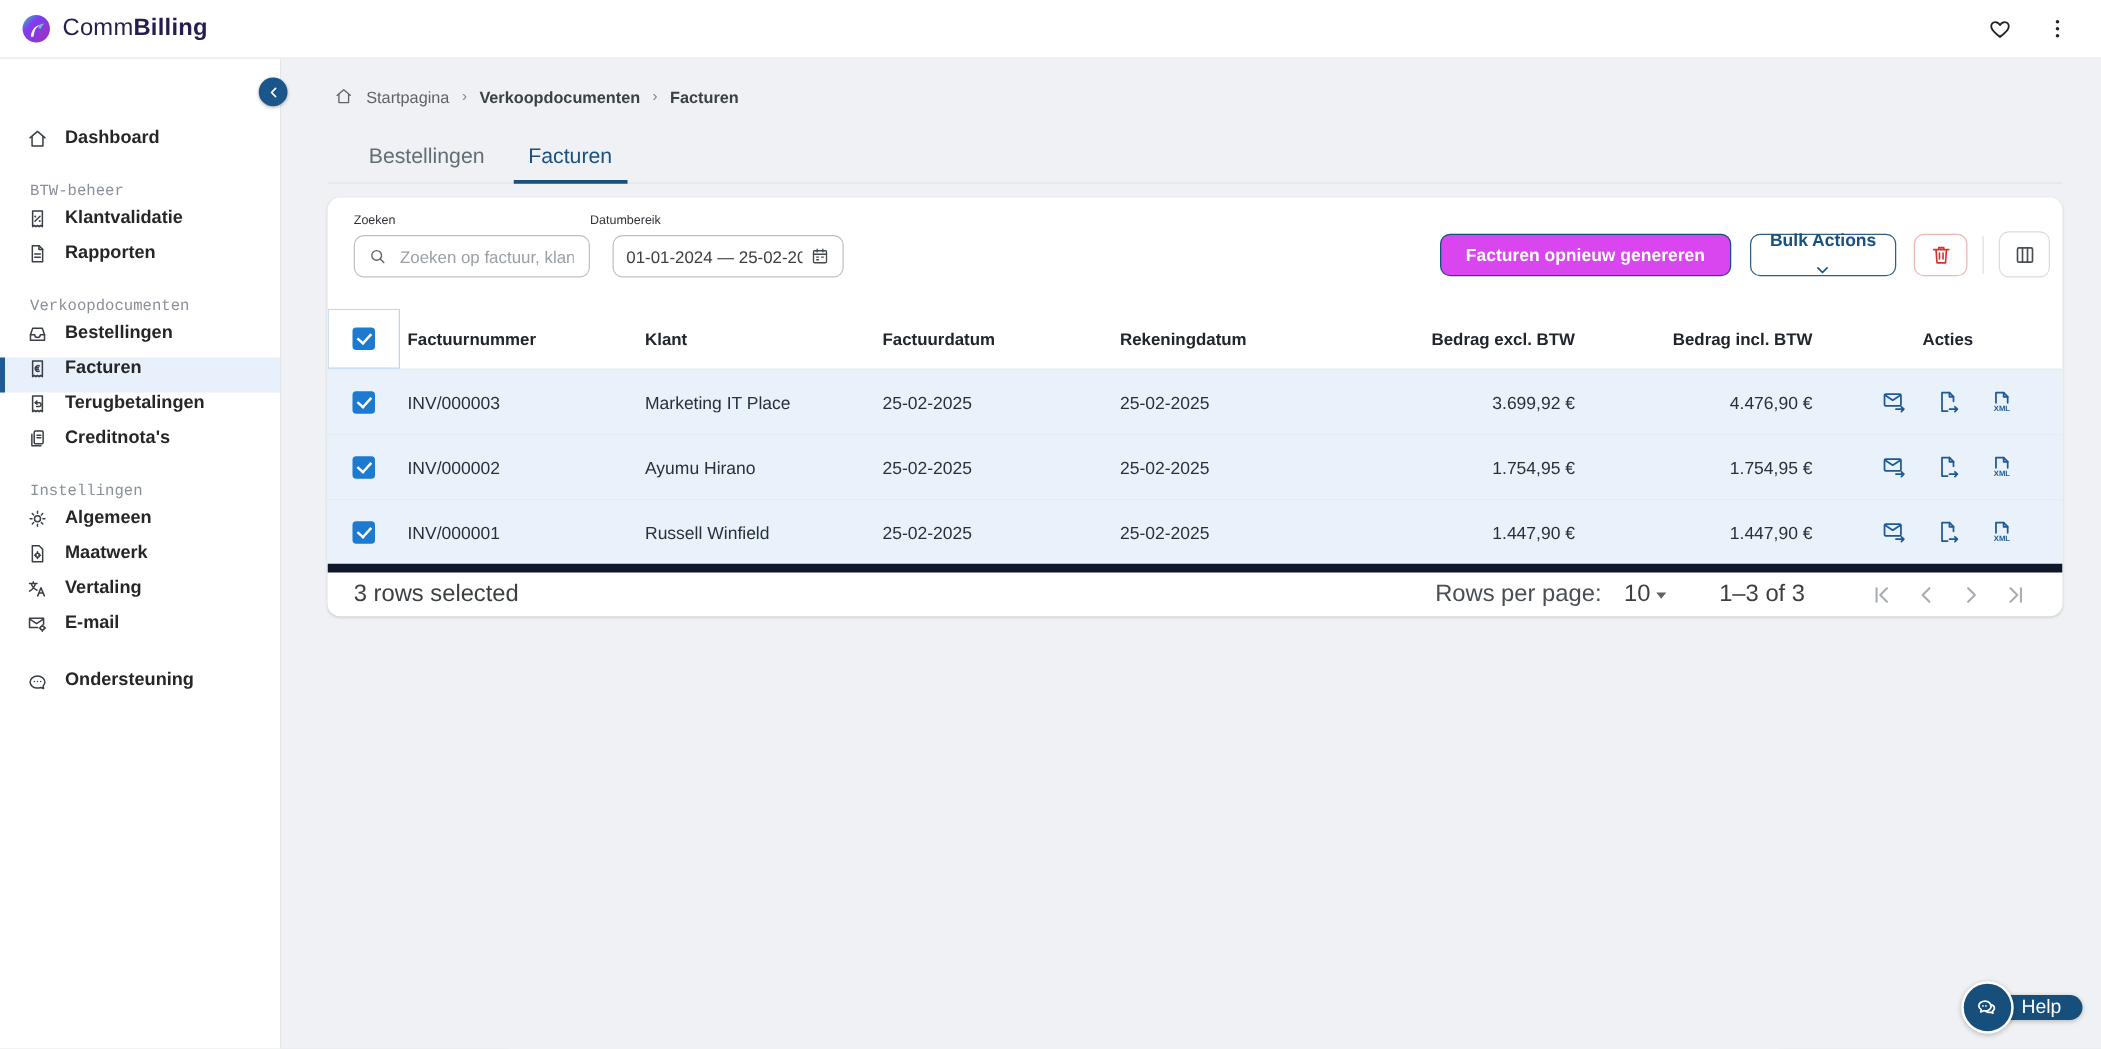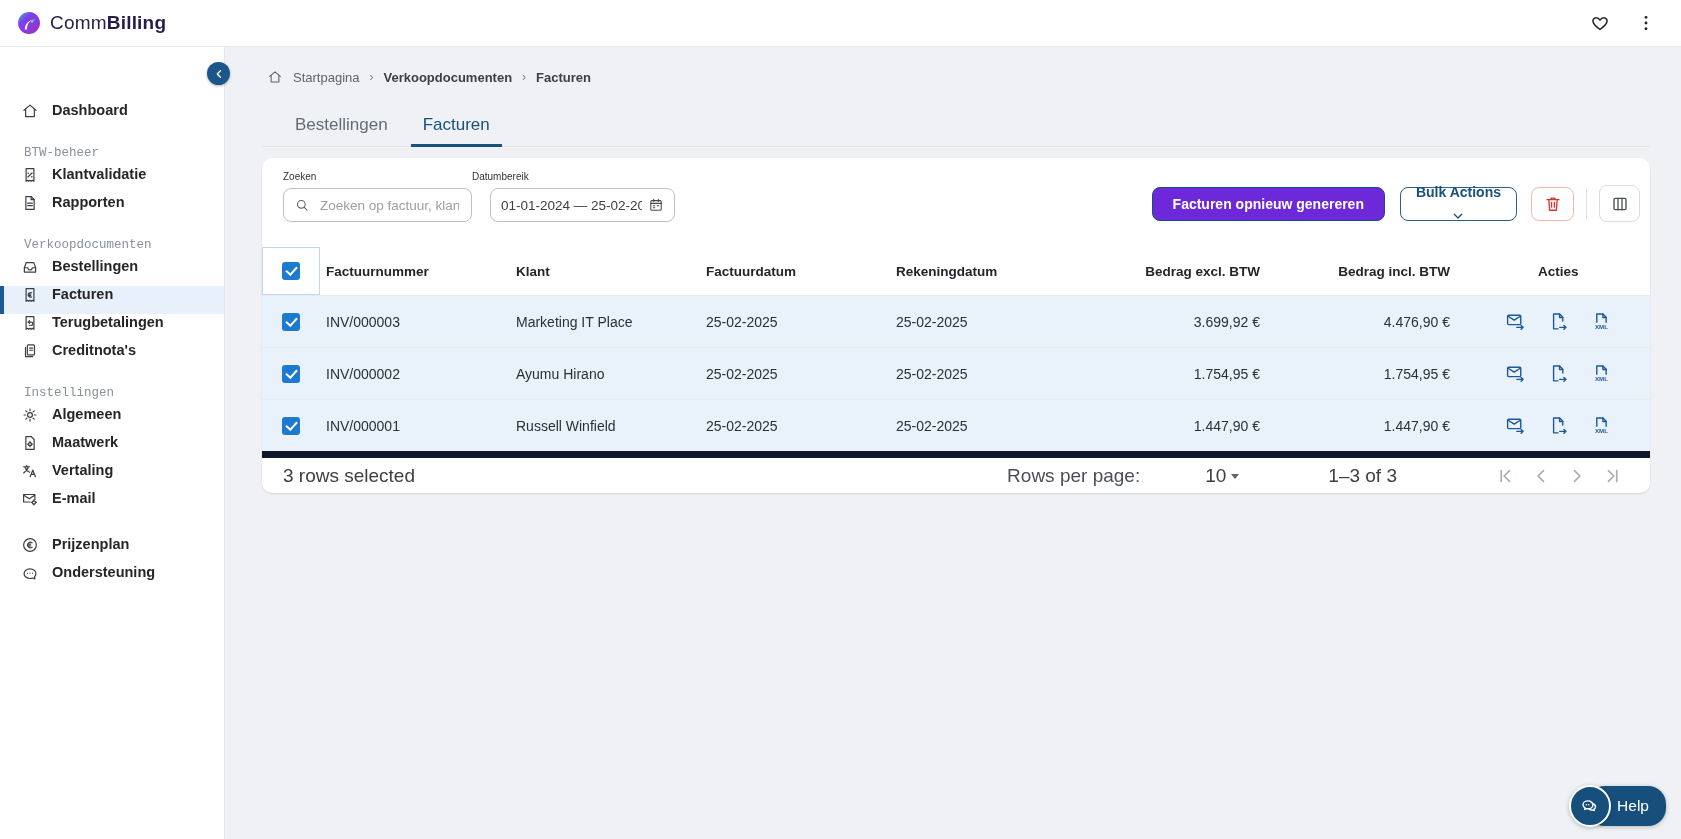--- a/index.html
+++ b/index.html
@@ -55,21 +55,21 @@
   .search-box{width:189px;gap:8px;}
   .search-box input{border:none;outline:none;flex:1;min-width:0;font-size:13.5px;color:#3c4043;font-family:inherit;background:transparent;}
   .search-box input::placeholder{color:#9aa0a6;}
   .search-box .icon{color:#5f6368;}
   .date-box{width:185px;margin-left:18px;cursor:pointer;gap:6px;white-space:nowrap;overflow:hidden;}
   .date-box .val{flex:1;overflow:hidden;}
   .date-box .icon{color:#43484d;flex:0 0 auto;}
 
   .toolbtns{margin-left:auto;display:flex;align-items:center;}
   .btn{height:34px;border-radius:8px;font-size:14px;font-weight:700;cursor:pointer;font-family:inherit;display:flex;align-items:center;justify-content:center;}
-  .btn-primary{background:#6d28d9;border:1px solid #174f7c;color:#fff;padding:0 20px;}
+  .btn-primary{background:#d946ef;border:1px solid #174f7c;color:#fff;padding:0 20px;}
   .btn-outline{background:#fff;border:1.5px solid #2d5f8a;color:#19517e;padding:0 15px;gap:8px;margin-left:15px;flex-direction:column;}
   .btn-outline .icon{color:#19517e;}
   .btn-danger{background:#fff;border:1.5px solid #efb6b2;color:#d3342f;width:43px;margin-left:14px;}
   .vdivider{width:1px;height:30px;background:#e0e0e0;margin:0 12px;}
   .btn-ghost{background:#fff;border:1px solid #dadce0;color:#4a4f55;width:41px;height:37px;}
 
   
   .tgrid{display:grid;grid-template-columns:58px 190px 190px 190px 190px 190px 190px 1fr;align-items:center;}
   .thead{height:48px;font-weight:700;font-size:13.5px;color:#20262c;}
   .hcell{padding-left:6px;}
@@ -80,31 +80,31 @@
   .trow.sel{background:#e9f1fb;}
   .cell{padding-left:6px;overflow:hidden;white-space:nowrap;}
   .cbcell{display:flex;align-items:center;justify-content:center;padding-left:0;height:100%;}
   .cb{width:18px;height:18px;border-radius:3px;background:#1c7ad1;position:relative;cursor:pointer;display:inline-block;}
   .cb::after{content:"";position:absolute;left:5.5px;top:2.2px;width:4.6px;height:9.2px;border:solid #fff;border-width:0 2.4px 2.4px 0;transform:rotate(42deg);}
   .actions{display:flex;align-items:center;gap:22px;padding-left:45px;}
   .actbtn{border:none;background:none;padding:0;color:#1d5a96;cursor:pointer;display:flex;align-items:center;}
 
   
   .tfooter{height:42px;border-top:7px solid #0f172a;display:flex;align-items:center;padding:0 26px 0 21px;font-size:19px;color:#3c4043;}
-  .tf-right{margin-left:auto;display:flex;align-items:center;gap:47px;}
+  .tf-right{margin-left:auto;display:flex;align-items:center;}
   .rpp-label{color:#4a4f55;}
   .rpp-val{display:flex;align-items:center;gap:5px;margin-left:18px;cursor:pointer;color:#3c4043;}
   .tri{width:0;height:0;border-left:4.5px solid transparent;border-right:4.5px solid transparent;border-top:5px solid #5f6368;margin-top:2px;}
   .range{margin-left:42px;}
   .pager{display:flex;align-items:center;gap:14px;margin-left:50px;}
   .pagebtn{width:22px;height:22px;border:none;background:none;padding:0;color:#a8adb4;cursor:default;display:flex;align-items:center;justify-content:center;}
 
   
   .help{position:absolute;right:15px;bottom:12px;display:flex;align-items:center;cursor:pointer;z-index:8;}
-  .help-pill{height:40px;background:#174f7c;border-radius:18px;color:#fff;display:flex;align-items:center;
+  .help-pill{height:20px;background:#174f7c;border-radius:18px;color:#fff;display:flex;align-items:center;
              padding:0 17px 0 30px;font-size:15.5px;margin-left:-24px;box-shadow:0 1px 4px rgba(0,0,0,.25);}
   .help-circle{width:42px;height:42px;border-radius:50%;background:#174f7c;border:2.5px solid #fff;z-index:2;
                display:flex;align-items:center;justify-content:center;color:#fff;box-shadow:0 1px 4px rgba(0,0,0,.25);}
 
   
   .icon{display:inline-flex;width:18px;height:18px;flex:0 0 auto;}
   .icon svg{width:100%;height:100%;fill:none;stroke:currentColor;stroke-width:1.6;stroke-linecap:round;stroke-linejoin:round;}
   .icon svg text{fill:currentColor;stroke:none;font-family:"Liberation Sans",sans-serif;}
   .icon svg .f{fill:currentColor;stroke:none;}
   .i14{width:14px;height:14px;} .i16{width:16px;height:16px;} .i20{width:20px;height:20px;} .i22{width:22px;height:22px;} .i24{width:24px;height:24px;}
@@ -269,29 +269,20 @@
                 <circle cx="17.2" cy="16.6" r="2.1"></circle>
                 <path d="M17.2 13.2v1.3M17.2 18.7v1.3M13.8 16.6h1.3M19.3 16.6h1.3"></path>
               </svg>
             </span>
             <span>E-mail</span>
           </div>
           <div class="side-gap"></div>
           <div class="side-item">
             <span class="icon" style="height: 18px; width: 18px;">
               <svg viewBox="0 0 24 24">
-                <circle cx="12" cy="12" r="8.5"></circle>
-                <path d="M14.8 9a3.7 3.7 0 1 0 0 6M8.8 10.9h4M8.8 13.1h4"></path>
-              </svg>
-            </span>
-            <span>Prijzenplan</span>
-          </div>
-          <div class="side-item">
-            <span class="icon" style="height: 18px; width: 18px;">
-              <svg viewBox="0 0 24 24">
                 <path d="M12 19.3c-4.4 0-7.9-2.9-7.9-6.4S7.6 6.5 12 6.5s7.9 2.9 7.9 6.4c0 1.6-.7 3-1.9 4.1l.5 2.8-3.1-1.2c-1 .4-2.2.7-3.4.7z"></path>
                 <path d="M8.6 12.2h.01M12 12.2h.01M15.4 12.2h.01"></path>
               </svg>
             </span>
             <span>Ondersteuning</span>
           </div>
         </nav>
     </aside>
 
     <main class="main">

